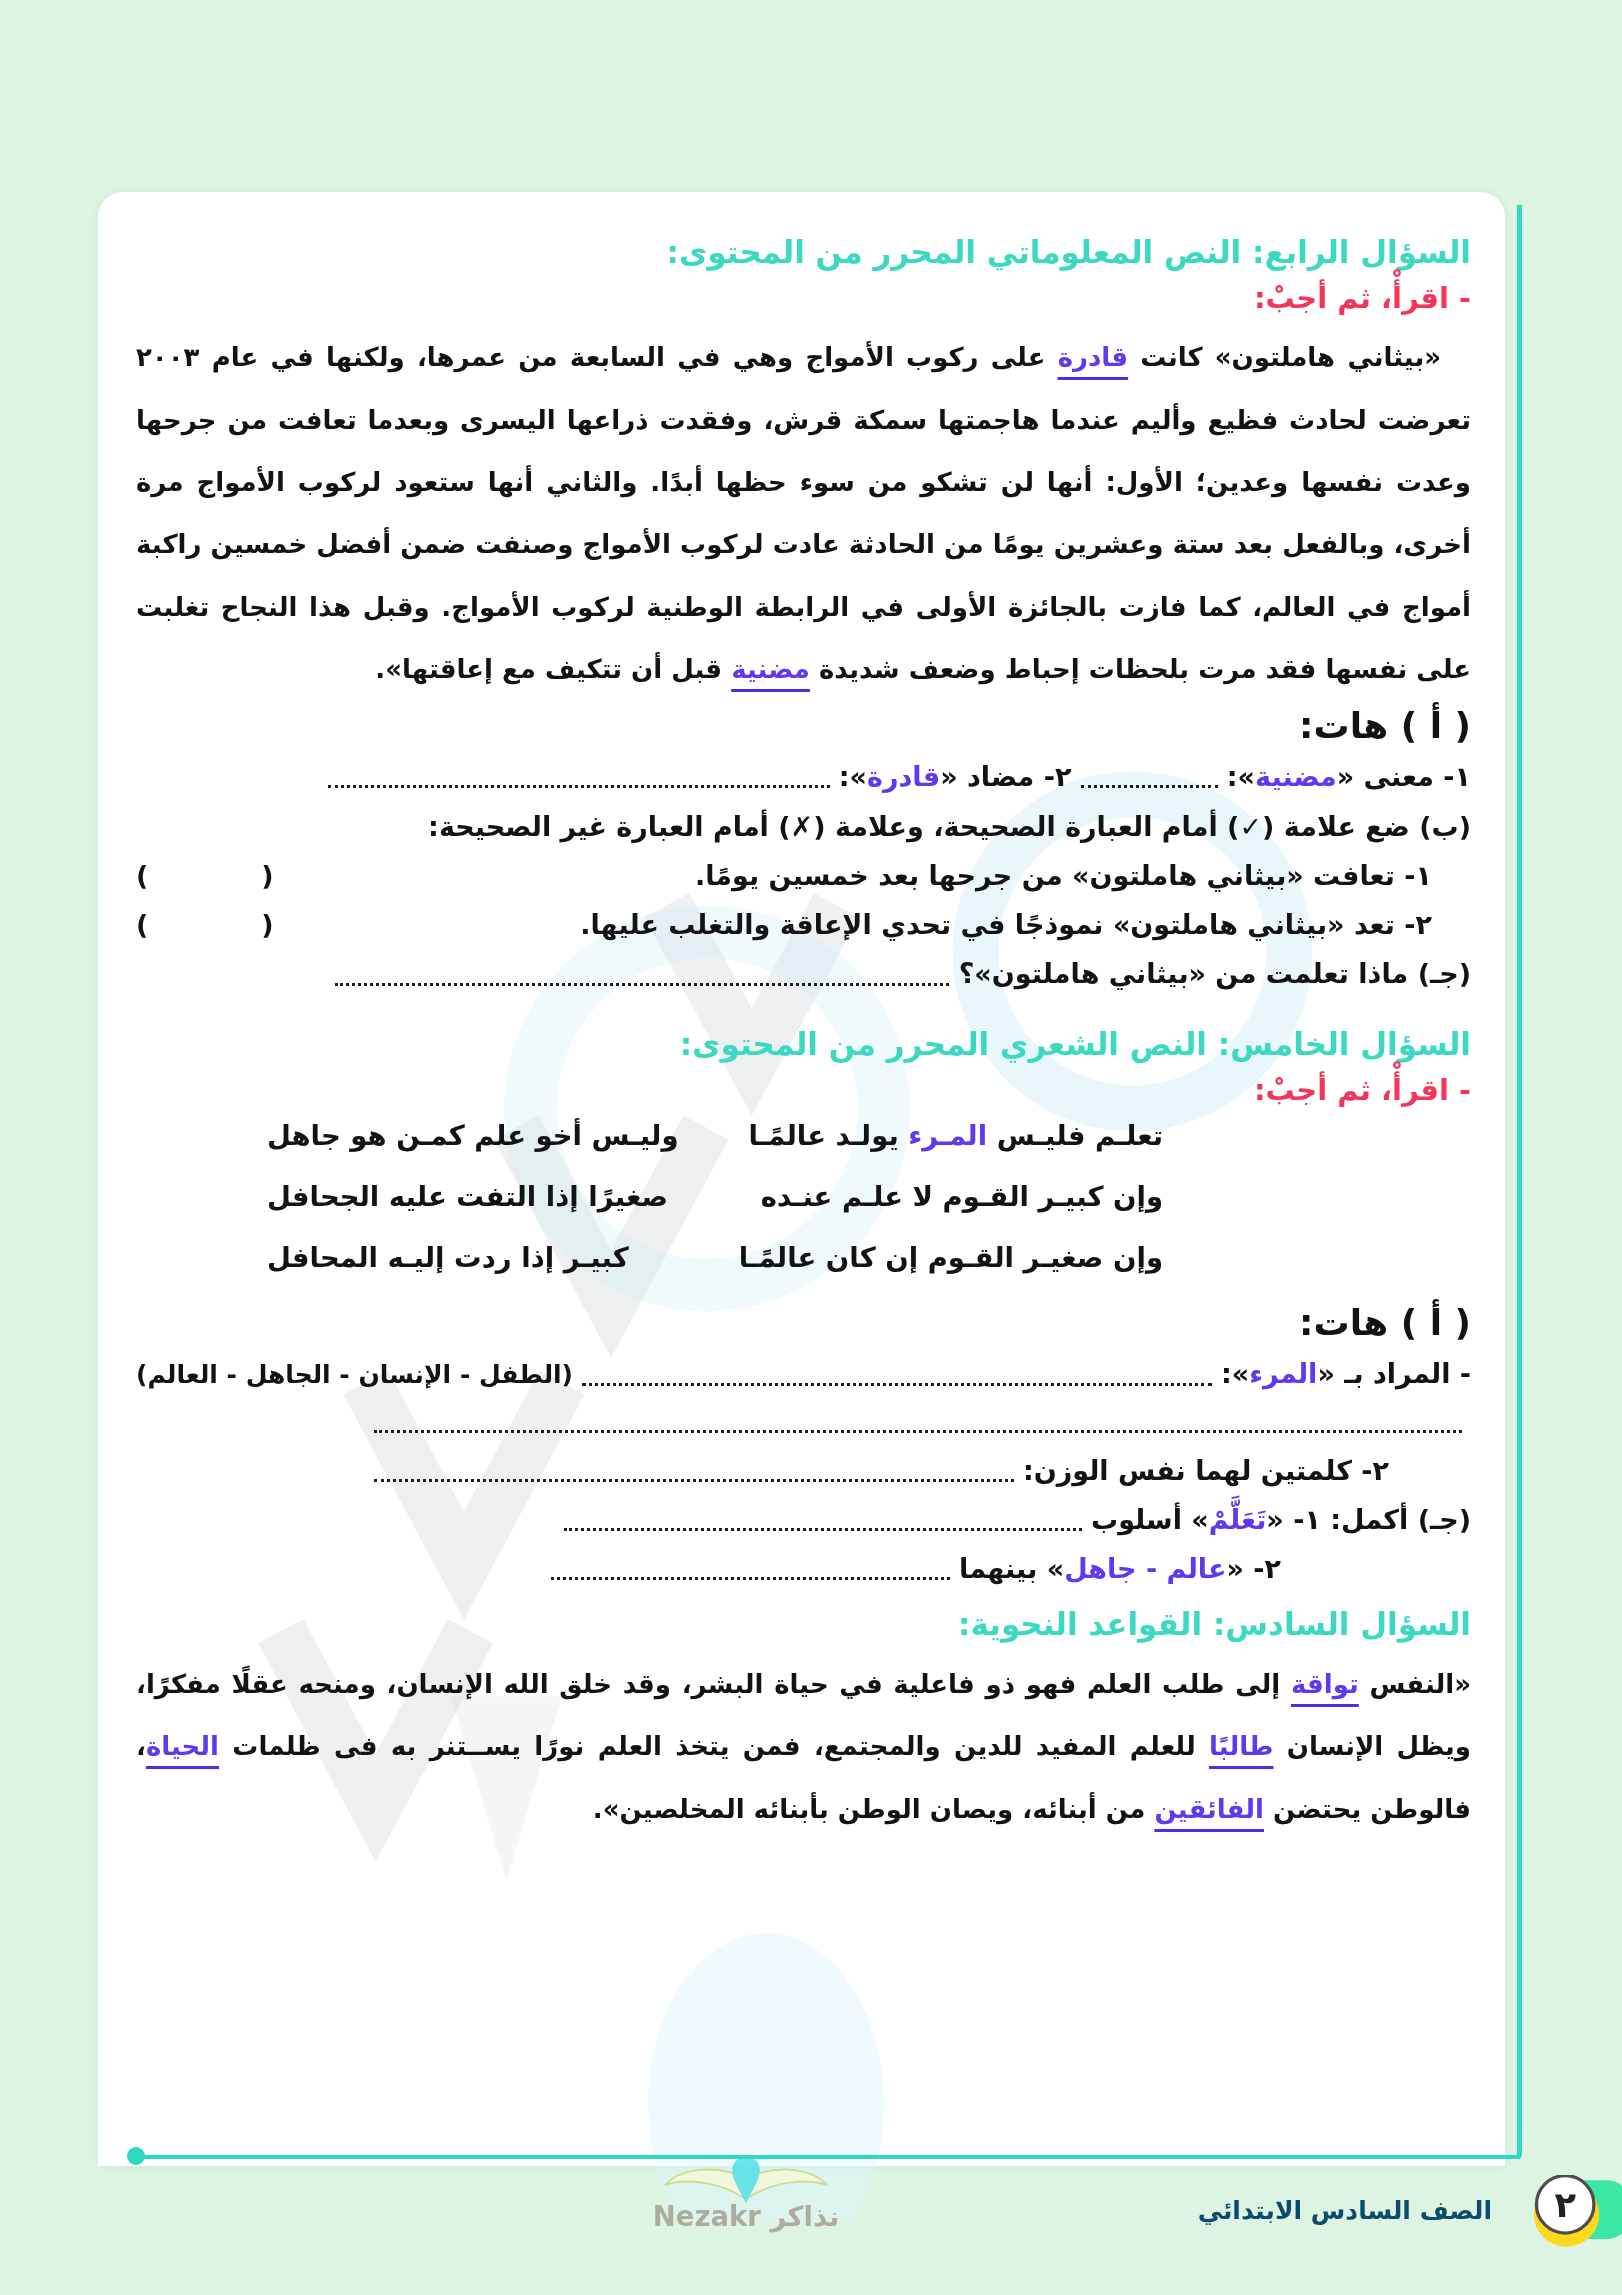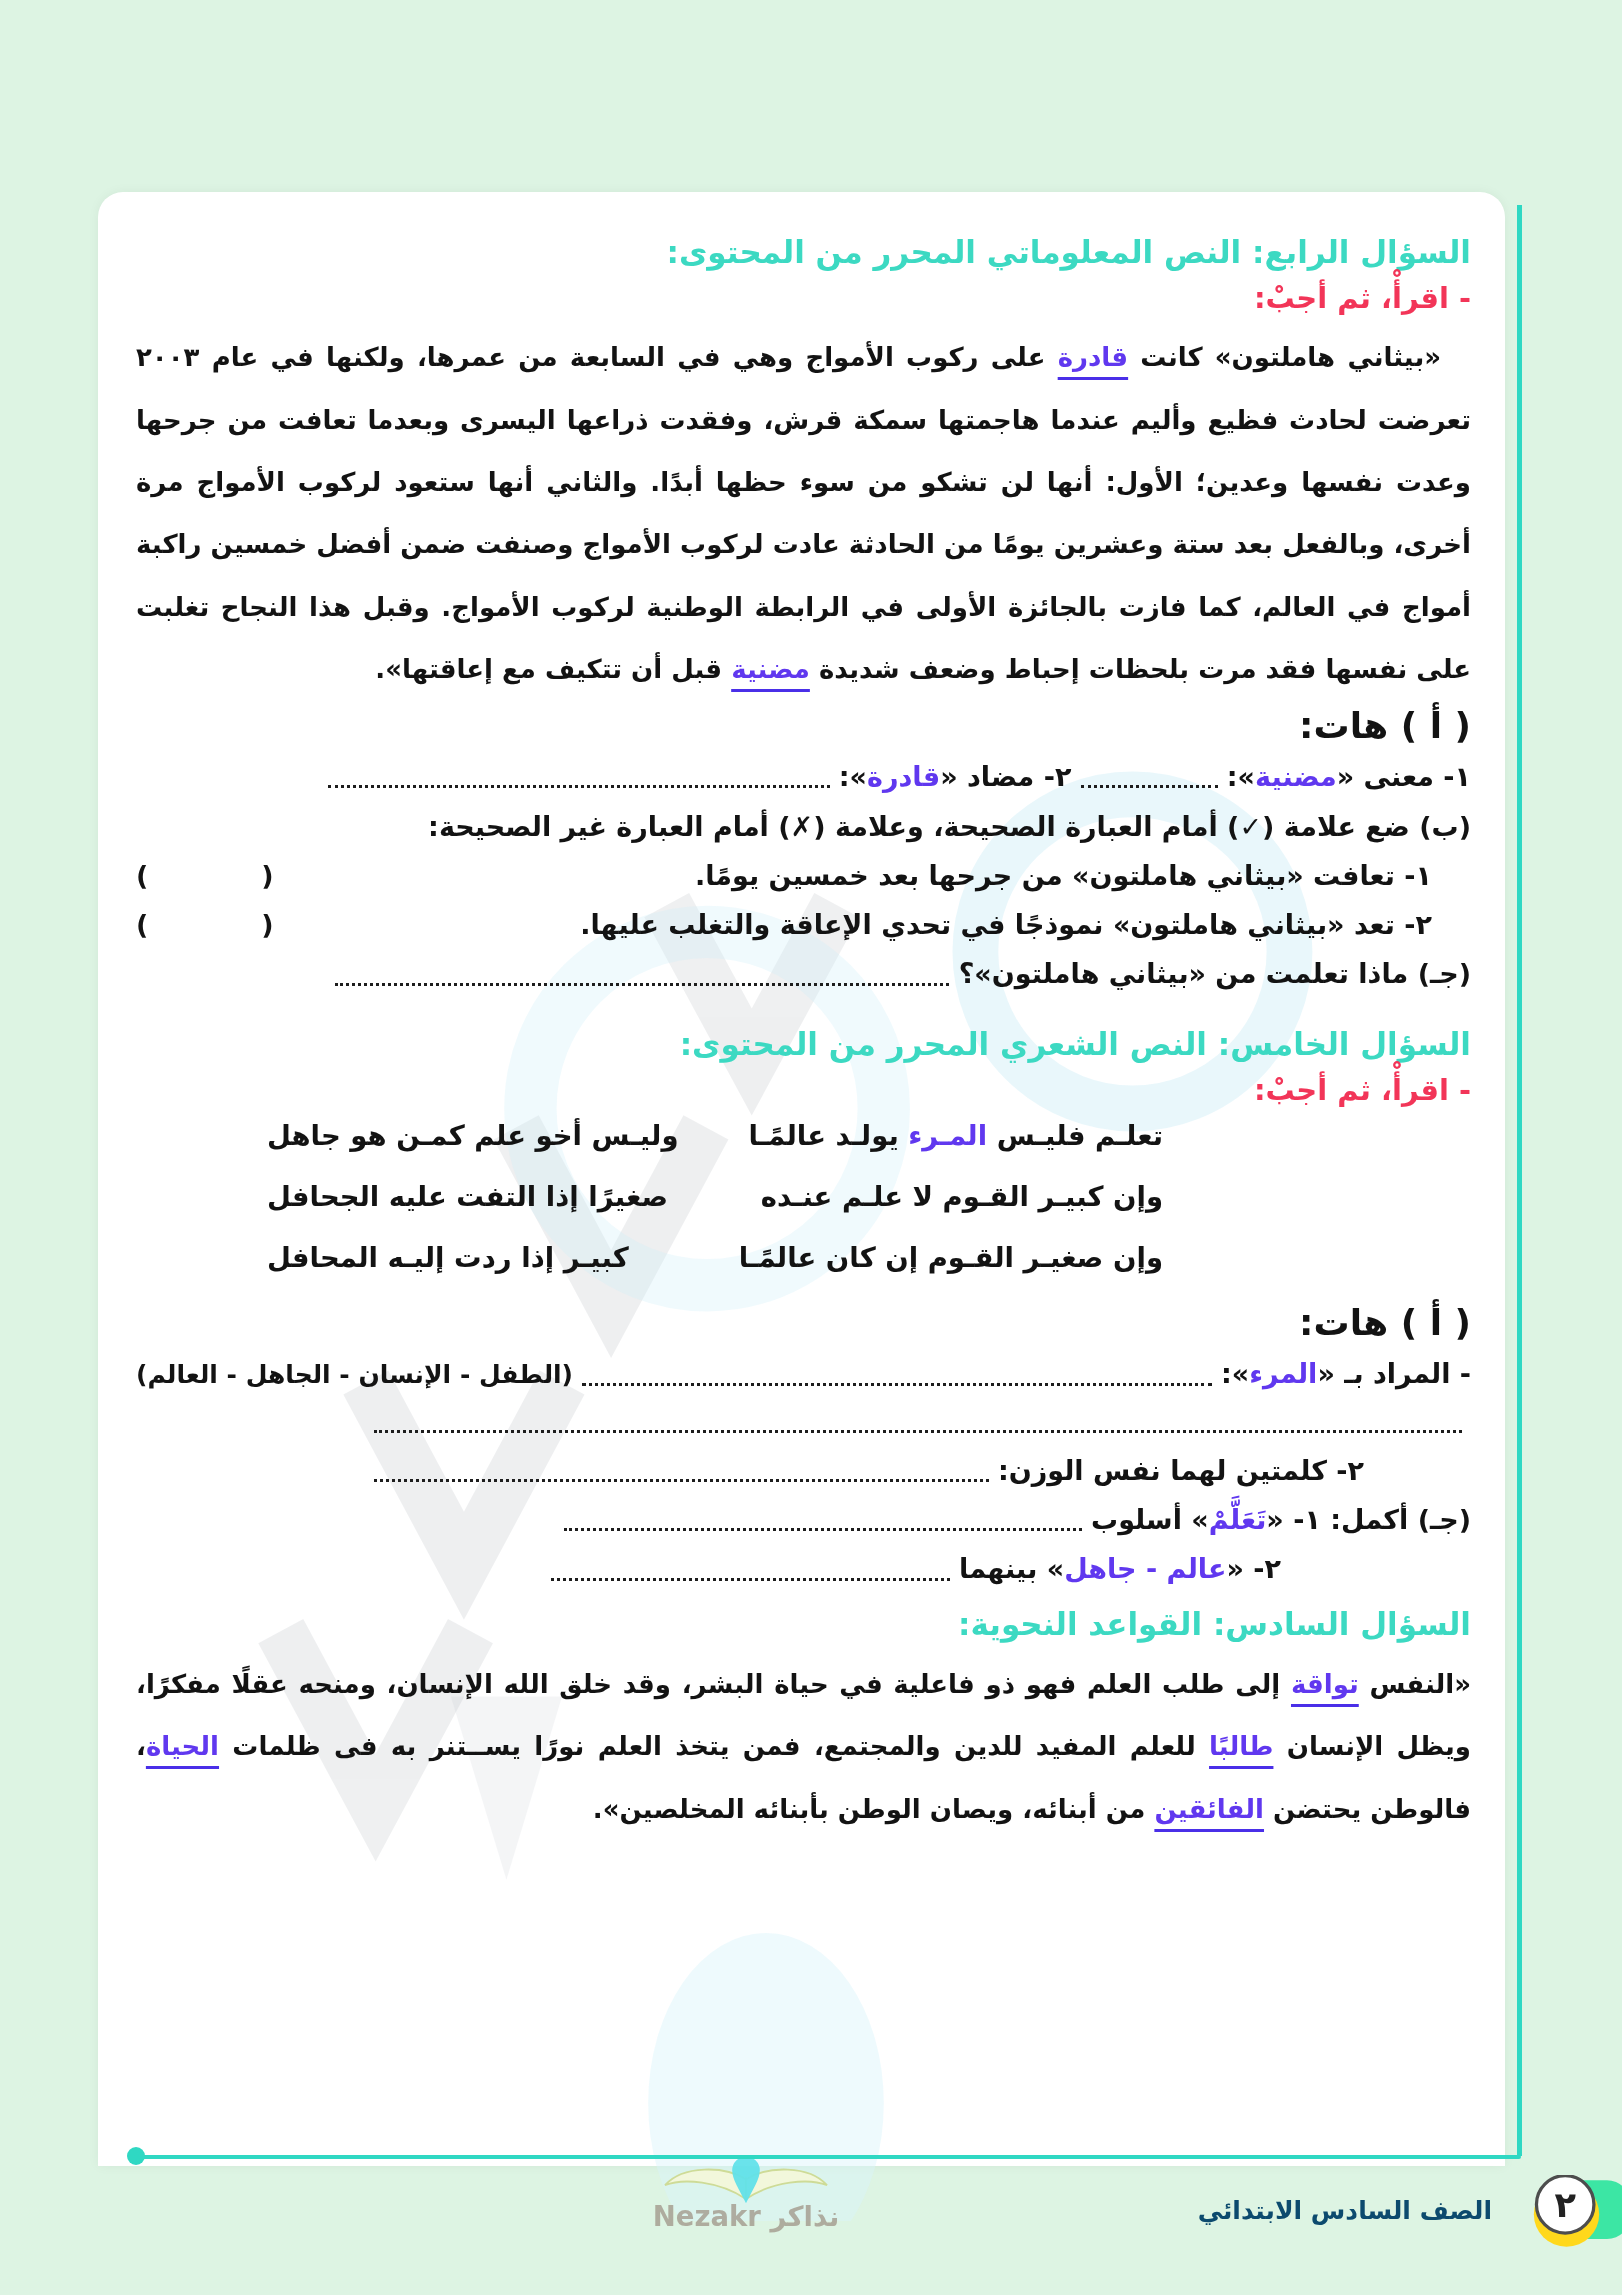--- a/index.html
+++ b/index.html
@@ -31,22 +31,22 @@
   .hlu{color:#6038ef;text-decoration:underline;text-decoration-color:#4a2fe8;text-decoration-thickness:3.3px;text-underline-offset:10.5px;}
 
   .qrow{display:flex;align-items:flex-end;font-size:27px;margin:0 0 18.3px 0;white-space:nowrap;}
   .qrow .lbl{white-space:nowrap;}
   .subhead{font-size:36px;margin:3.9px 0 15.7px 0;}
   .dots{flex:1 1 auto;border-bottom:3.3px dotted #1d1d1d;height:22px;margin:0 9.2px 3.9px 9.2px;}
   .dots.fix210{flex:0 0 137px;}
   .paren{white-space:pre;font-size:27px;}
   .between{justify-content:space-between;}
   .pl280{padding-left:183px;} .pl290{padding-left:190px;} .pl350{padding-left:229px;}
-  .pl620{padding-left:406px;} .pl640{padding-left:419px;}
-  .mr290{margin-right:190px;} .mr310{margin-right:107px;}
+  .pl620{padding-left:406px;align-items:center;} .pl640{padding-left:419px;}
+  .mr290{margin-right:190px;} .mr310{margin-right:82px;}
   .choices{font-size:25px;white-space:nowrap;}
 
   .poem{margin:5.2px 308px 17px 131px;font-size:27.5px;}
   .poem-row{display:flex;justify-content:space-between;align-items:baseline;margin-bottom:29px;}
   .hemistich{white-space:nowrap;}
 
   
   .wm{position:absolute;z-index:1;pointer-events:none;}
   .footer-label{position:absolute;right:131px;top:2196px;font-size:25px;color:#0c4a6e;z-index:4;}
   .badge{position:absolute;right:0;top:2175px;width:113px;height:81px;z-index:4;}

